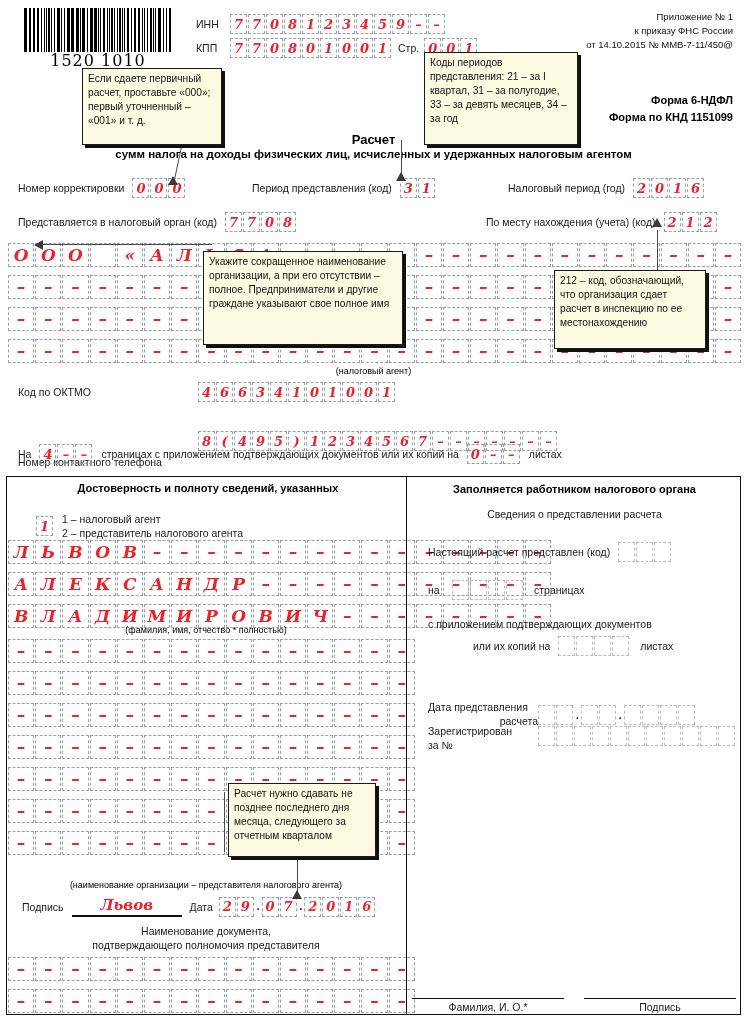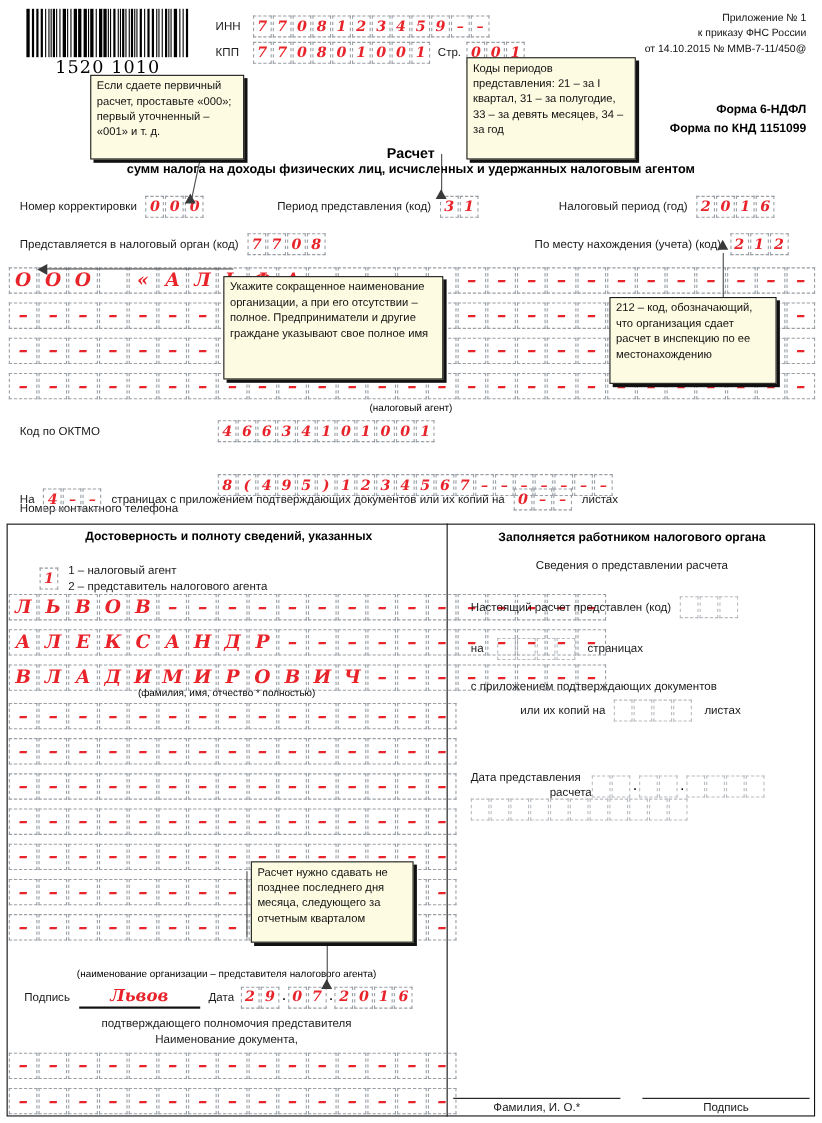--- a/index.html
+++ b/index.html
@@ -629,22 +629,22 @@
     <span style="margin:0 2px;font-weight:bold;">.</span>
     <span class="cells" id="d-year">
         <span class="cell sm">2</span>
         <span class="cell sm">0</span>
         <span class="cell sm">1</span>
         <span class="cell sm">6</span>
       </span>
   </div>
 
   <div style="position:absolute;left:8px;width:396px;top:924px;text-align:center;line-height:1.35;">
+    <div class="lbl" style="font-size:10.5px;">Наименование документа,</div>
     <div class="lbl" style="font-size:10.5px;">подтверждающего полномочия представителя</div>
-    <div class="lbl" style="font-size:10.5px;">Наименование документа,</div>
   </div>
 
   <div style="position:absolute;left:8px;top:957px;" id="doc-rows">
       <div class="bigrow" style="margin-bottom: 8px;">
         <span class="cell dash"></span>
         <span class="cell dash"></span>
         <span class="cell dash"></span>
         <span class="cell dash"></span>
         <span class="cell dash"></span>
         <span class="cell dash"></span>
@@ -731,20 +731,24 @@
       <span class="cells" id="to-yy">
           <span class="cell blank sm empty"></span>
           <span class="cell blank sm empty"></span>
           <span class="cell blank sm empty"></span>
           <span class="cell blank sm empty"></span>
         </span>
     </span>
   </div>
 
   <div class="row" style="left:428px;top:724px;align-items:flex-start;">
+    <span style="line-height:1.35;width:110px;">
+      <span class="lbl" style="display:block;">Зарегистрирован</span>
+      <span class="lbl" style="display:block;">за №</span>
+    </span>
     <span class="cells" id="to-reg" style="margin-top:2px;">
         <span class="cell blank sm empty"></span>
         <span class="cell blank sm empty"></span>
         <span class="cell blank sm empty"></span>
         <span class="cell blank sm empty"></span>
         <span class="cell blank sm empty"></span>
         <span class="cell blank sm empty"></span>
         <span class="cell blank sm empty"></span>
         <span class="cell blank sm empty"></span>
         <span class="cell blank sm empty"></span>

